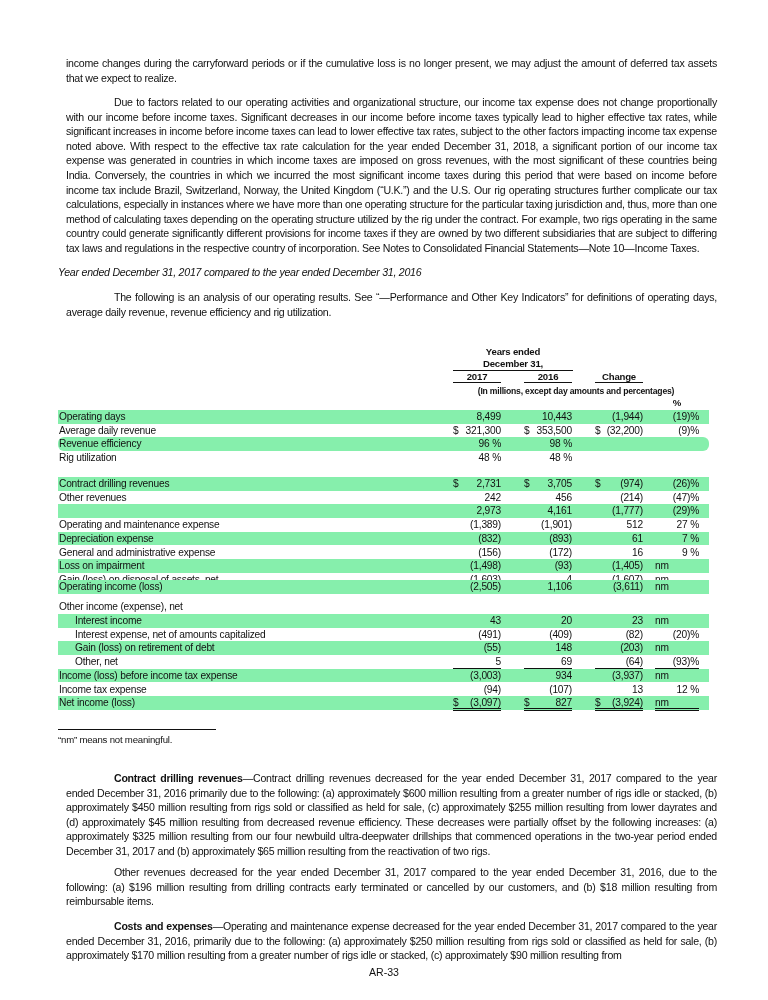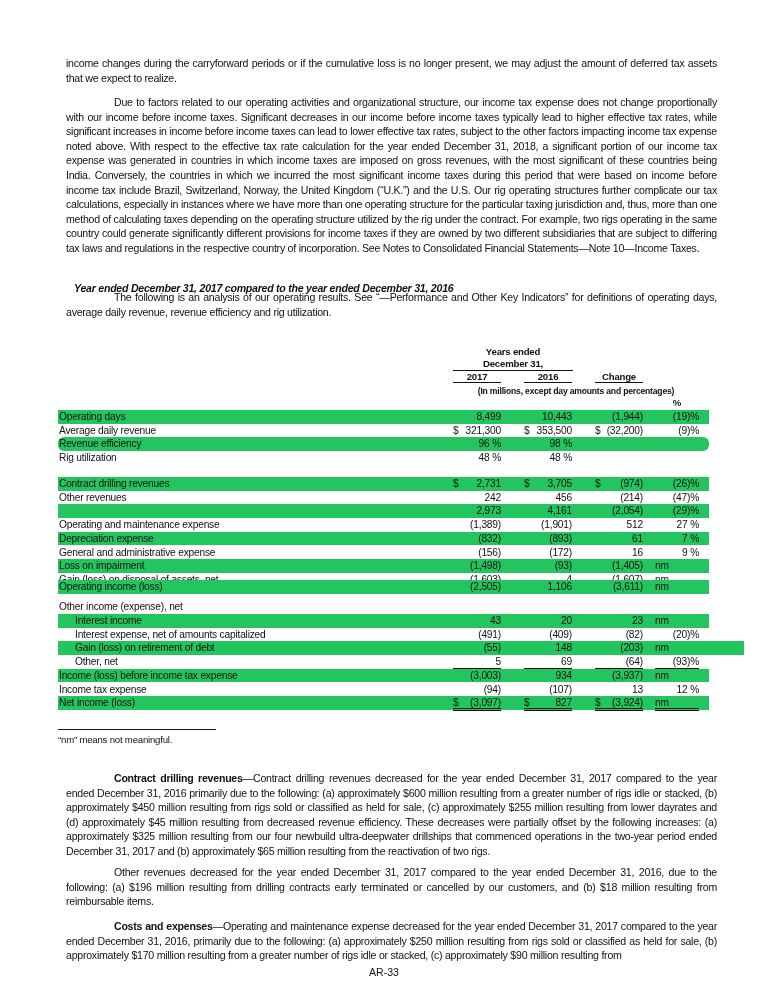--- a/index.html
+++ b/index.html
@@ -8,29 +8,29 @@
     font-family: "Liberation Sans", sans-serif; color: #111;
   }
   .page { position: absolute; left: 58px; top: 0; width: 651px; }
   .para {
     font-size: 10.6px; line-height: 14.6px; text-align: justify;
     letter-spacing: -0.25px; margin: 8px; position: absolute; left: 0; width: 651px;
   }
   .indent { text-indent: 48px; }
   .bold { font-weight: bold; }
   .section-title {
-    position: absolute; left: 0; font-size: 10.6px; font-weight: bold; font-style: italic;
-    letter-spacing: -0.25px; margin: 16px;
+    position: absolute; left: 0; font-size: 10.6px; font-weight: normal; font-style: italic;
+    letter-spacing: -0.25px; margin: 0;
   }
   
   .tbl { position: absolute; left: 0; width: 651px; font-size: 10.2px; letter-spacing: -0.2px; }
   .hdr { position: absolute; font-weight: bold; font-size: 9.6px; text-align: center; }
   .ul { border-bottom: 1px solid #111; }
   .row { position: absolute; left: 0; width: 651px; height: 13.7px; }
-  .row.shade { background: #22c55e; }
+  .row.shade { background: #86efac; }
   .row .label { position: absolute; left: 1px; top: 0; line-height: 13.7px; white-space: nowrap; }
   .row .label.ind { left: 17px; }
   .cell { position: absolute; top: 0; height: 13px; line-height: 13.7px; text-align: right; white-space: nowrap; }
   .cell .dollar { position: absolute; left: 0; }
   .cell.u { border-bottom: 1px solid #111; }
   .cell.uu { border-bottom: 3px double #111; height: 12px; }
   .c1 { left: 395px; width: 48px; }
   .c2 { left: 466px; width: 48px; }
   .c3 { left: 537px; width: 48px; }
   .c4 { left: 597px; width: 44px; }
@@ -105,21 +105,21 @@
           <span class="label">Other revenues</span>
           <span class="cell c1 u"><span>242</span></span>
           <span class="cell c2 u"><span>456</span></span>
           <span class="cell c3 u"><span>(214)</span></span>
           <span class="cell c4 u"><span>(47)%</span></span>
         </div>
         <div class="row shade" style="top: 504.4px;">
           <span class="label"></span>
           <span class="cell c1"><span>2,973</span></span>
           <span class="cell c2"><span>4,161</span></span>
-          <span class="cell c3"><span>(2,054)</span></span>
+          <span class="cell c3"><span>(1,777)</span></span>
           <span class="cell c4"><span>(29)%</span></span>
         </div>
         <div class="row" style="top: 518.1px;">
           <span class="label">Operating and maintenance expense</span>
           <span class="cell c1"><span>(1,389)</span></span>
           <span class="cell c2"><span>(1,901)</span></span>
           <span class="cell c3"><span>512</span></span>
           <span class="cell c4"><span>27 %</span></span>
         </div>
         <div class="row shade" style="top: 531.8px;">
@@ -171,21 +171,21 @@
           <span class="cell c3"><span>23</span></span>
           <span class="cell c4 pct-nm"><span>nm</span></span>
         </div>
         <div class="row" style="top: 627.7px;">
           <span class="label ind">Interest expense, net of amounts capitalized</span>
           <span class="cell c1"><span>(491)</span></span>
           <span class="cell c2"><span>(409)</span></span>
           <span class="cell c3"><span>(82)</span></span>
           <span class="cell c4"><span>(20)%</span></span>
         </div>
-        <div class="row shade" style="top: 641.4px; padding-left: 35px;">
+        <div class="row shade" style="top: 641.4px;">
           <span class="label ind">Gain (loss) on retirement of debt</span>
           <span class="cell c1"><span>(55)</span></span>
           <span class="cell c2"><span>148</span></span>
           <span class="cell c3"><span>(203)</span></span>
           <span class="cell c4 pct-nm"><span>nm</span></span>
         </div>
         <div class="row" style="top: 655.1px;">
           <span class="label ind">Other, net</span>
           <span class="cell c1 u"><span>5</span></span>
           <span class="cell c2 u"><span>69</span></span>

